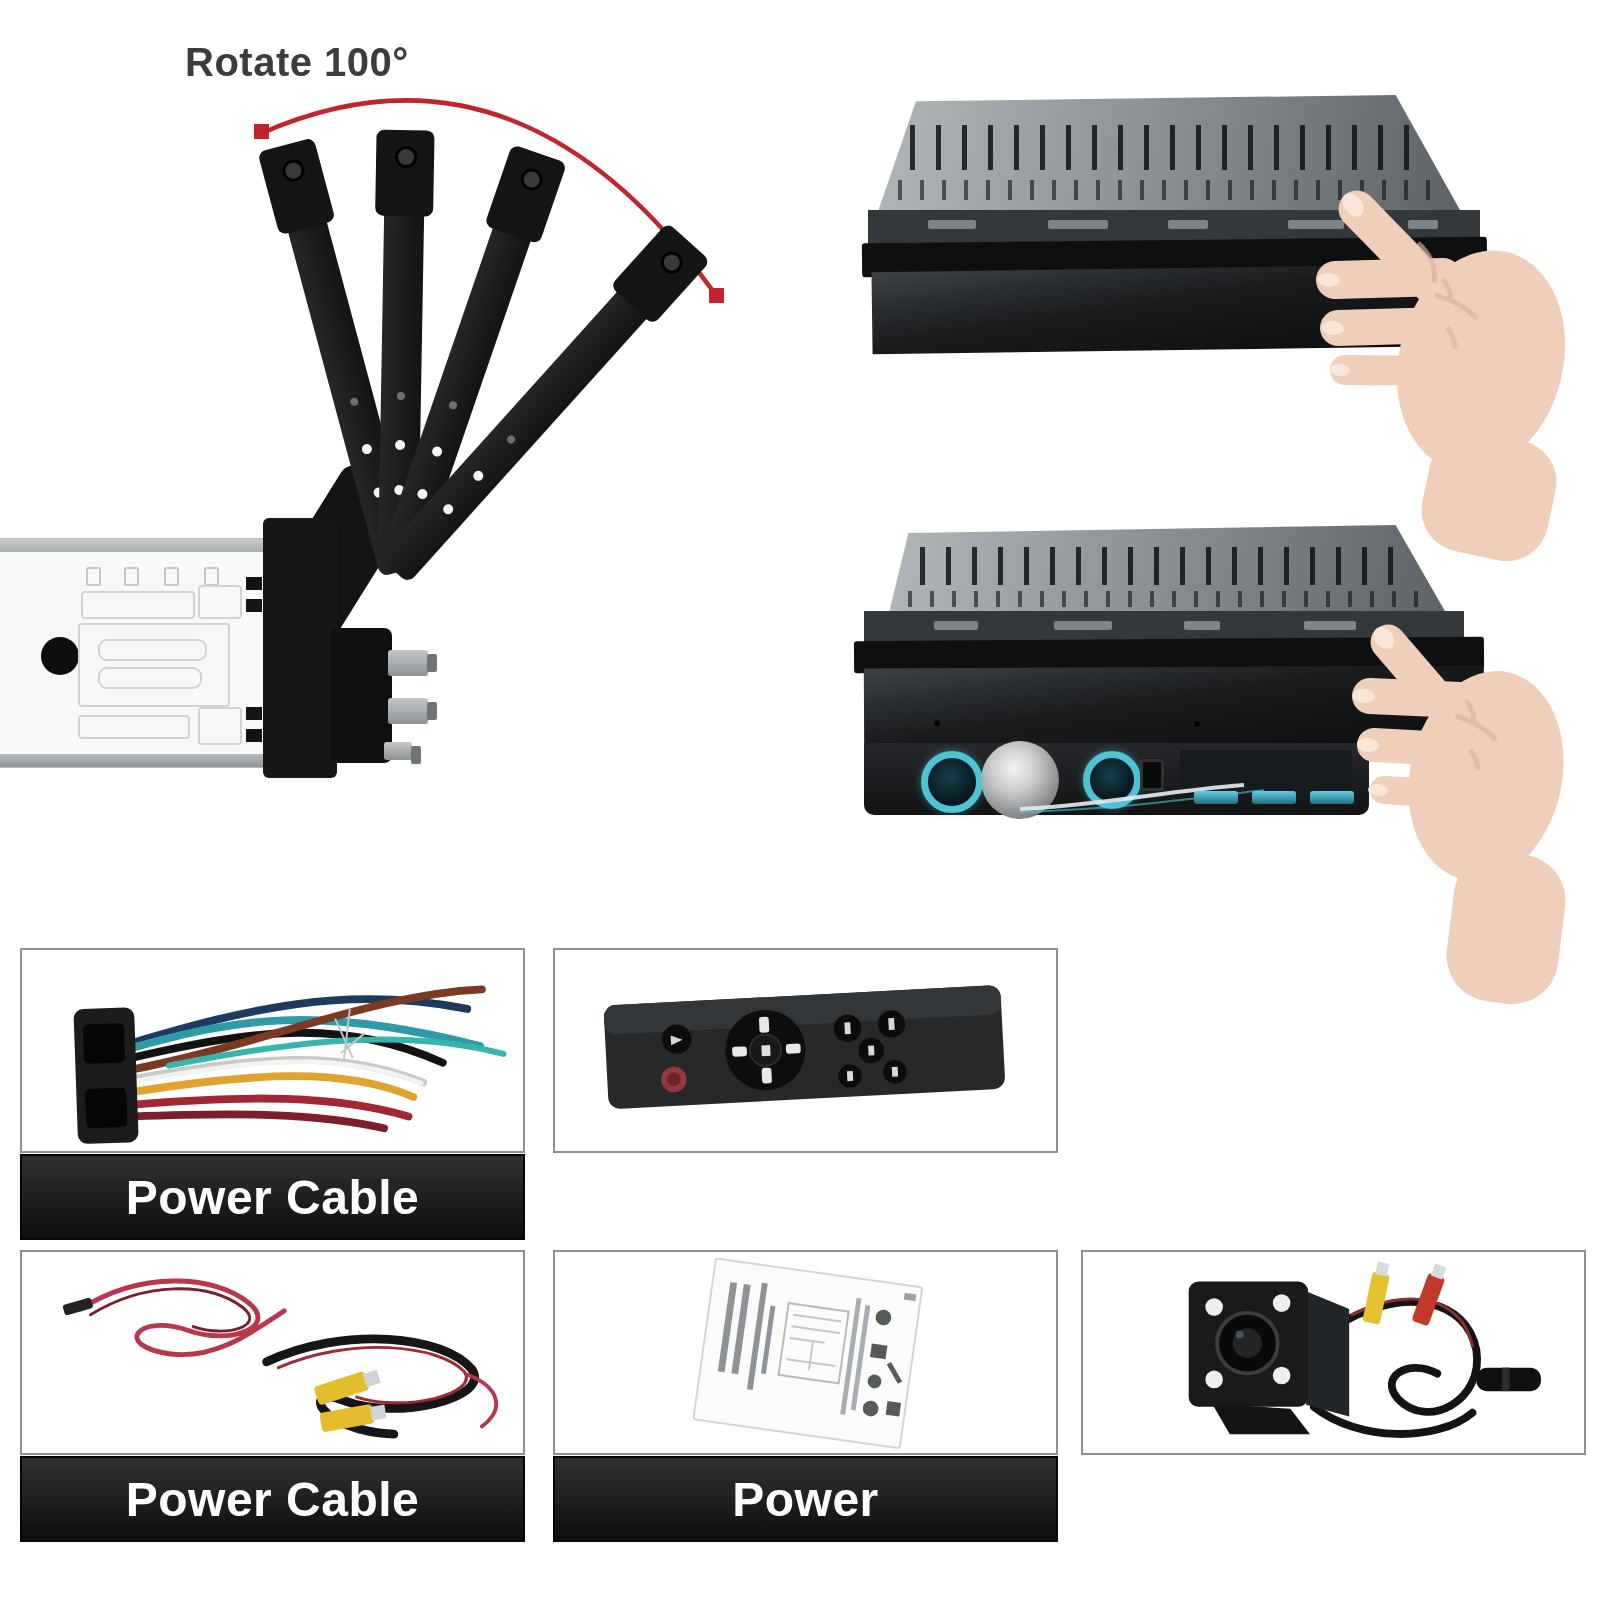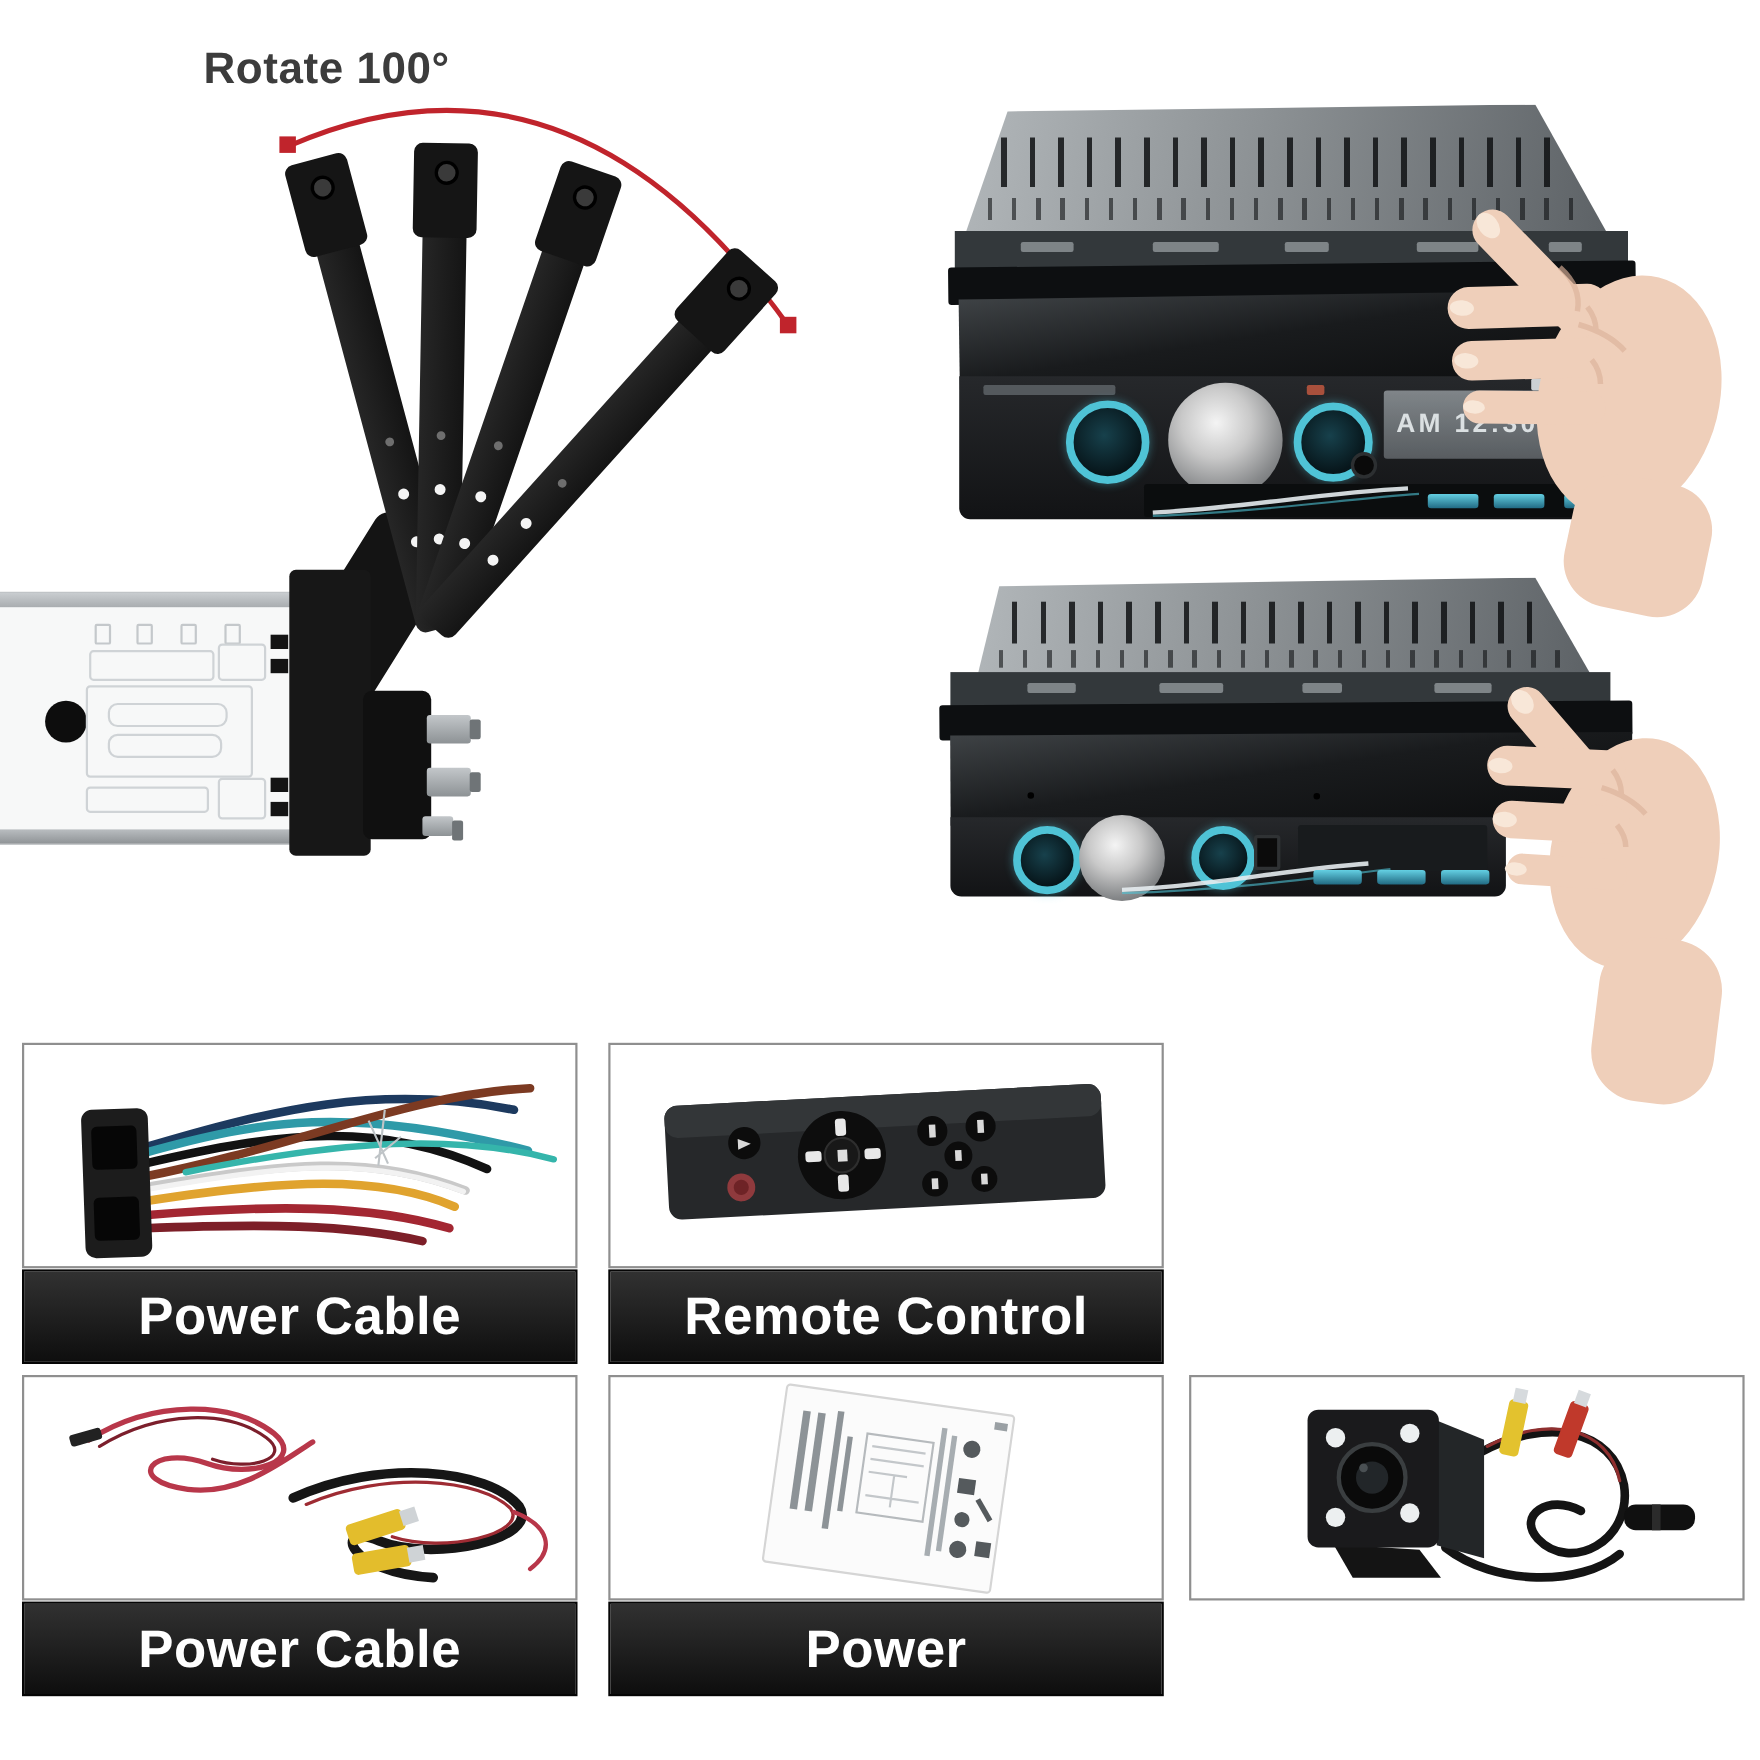--- a/index.html
+++ b/index.html
@@ -141,39 +141,20 @@
     </div>
     <div class="edgestrip" style="left:8px;top:130px;width:612px;height:38px">
       <div class="chip" style="left:60px;width:48px"></div>
         <div class="chip" style="left:180px;width:60px"></div>
       <div class="chip" style="left:300px;width:40px"></div>
         <div class="chip" style="left:420px;width:56px"></div>
       <div class="chip" style="left:540px;width:30px"></div>
     </div>
     <div class="bezel" style="left:2px;top:160px;width:625px;height:34px;transform:rotate(-.6deg)"></div>
     <div class="screen" style="left:12px;top:188px;width:606px;height:82px;transform:rotate(-.8deg)"></div>
-    <div class="panel" style="left:12px;top:262px;width:612px;height:130px">
-      <div class="labelchip" style="left:22px;top:8px"></div>
-      <div class="knobT" style="left:97px;top:22px;width:62px;height:62px"></div>
-      <div class="knobS" style="left:190px;top:6px;width:104px;height:104px"></div>
-      <div class="knobT" style="left:304px;top:24px;width:58px;height:58px"></div>
-      <div class="reddot" style="left:316px;top:8px"></div>
-      <div class="jack" style="left:356px;top:69px"></div>
-      <div class="lcd" style="left:386px;top:13px;width:152px;height:62px">AM 12:30</div>
-      <div class="slotw" style="left:520px;top:2px;width:50px;height:11px"></div>
-      <div class="bstrip" style="left:168px;top:98px;width:440px;height:30px">
-        <svg width="440" height="30" viewBox="0 0 440 30">
-          <path d="M8,26 C90,22 160,8 240,4" fill="none" stroke="#e6ecef" stroke-width="4" opacity=".9"></path>
-          <path d="M8,29 C100,26 180,14 250,9" fill="none" stroke="#4fc3d6" stroke-width="2" opacity=".6"></path>
-        </svg>
-        <div class="bluebtn" style="left:258px"></div>
-        <div class="bluebtn" style="left:318px"></div>
-        <div class="bluebtn" style="left:382px"></div>
-      </div>
-    </div>
   </div>
 
   <svg class="abs" style="left:1283px;top:183px;z-index:11" width="320" height="380" viewBox="0 0 320 380">
     <g fill="#efcfba">
       <ellipse cx="198" cy="178" rx="82" ry="112" transform="rotate(14 198 178)"></ellipse>
       <rect x="142" y="252" width="128" height="122" rx="42" transform="rotate(12 206 313)"></rect>
     </g>
     <g stroke="#efcfba" stroke-linecap="round">
       <line x1="74" y1="26" x2="152" y2="106" stroke-width="37"></line>
       <line x1="52" y1="97" x2="160" y2="94" stroke-width="38"></line>
@@ -306,21 +287,20 @@
           <g fill="#d9d9d9">
             <rect x="297" y="76" width="6" height="12"></rect>
               <rect x="342" y="74" width="6" height="12"></rect>
             <rect x="320" y="101" width="6" height="10"></rect>
               <rect x="297" y="126" width="6" height="10"></rect>
             <rect x="343" y="124" width="6" height="10"></rect>
           </g>
         </g>
       </svg>
     </div>
-    <div class="caption">Remote Control</div>
   </div>
 
 
   <div class="cell" style="left:20px;top:1250px;z-index:5">
     <div class="photo">
       <svg width="501" height="201" viewBox="0 0 512 205">
         <g fill="none" stroke-linecap="round">
           <path d="M60,58 C120,20 195,22 232,52 C262,77 212,95 170,80 C118,62 92,96 152,104 C200,110 240,78 268,60" stroke="#b8374a" stroke-width="5"></path>
           <path d="M70,64 C125,30 190,30 225,56 C250,75 210,88 175,76" stroke="#7c1f2c" stroke-width="3"></path>
           <path d="M250,112 C330,75 432,85 460,120 C480,150 380,172 330,152 C285,134 300,182 380,186" stroke="#161616" stroke-width="9"></path>

